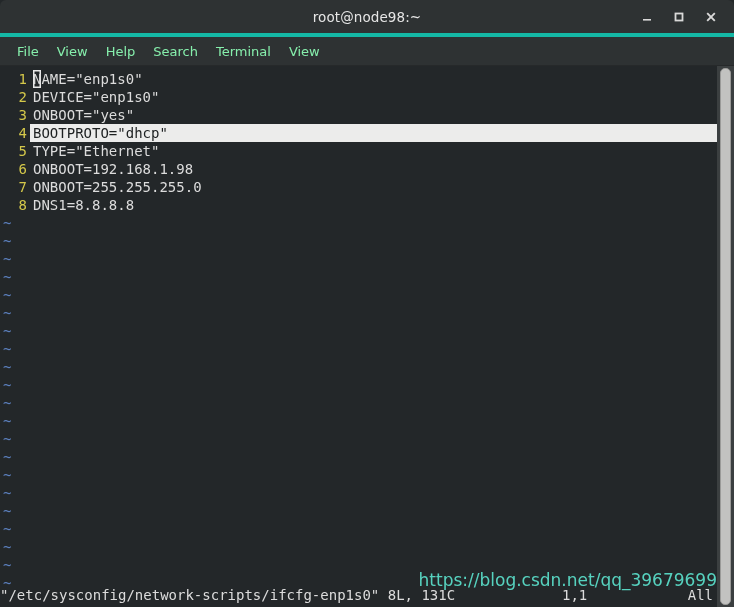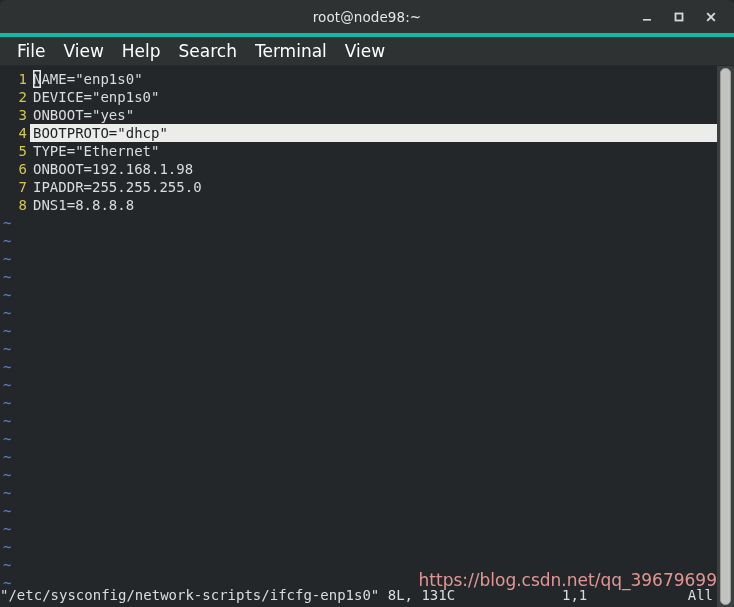--- a/index.html
+++ b/index.html
@@ -66,22 +66,22 @@
     height: 28px;
     min-height: 28px;
     background: #2e3233;
     display: flex;
     align-items: center;
     padding-left: 8px;
     border-bottom: 1px solid #26292a;
   }
   .menu-item {
     font-family: "DejaVu Sans", sans-serif;
-    font-size: 17px;
-    color: #ffffff;
+    font-size: 13px;
+    color: #86efac;
     padding: 3px 9px;
     white-space: nowrap;
     user-select: none;
   }
 
   
   .terminal {
     position: relative;
     flex: 1;
     background: #232729;
@@ -185,21 +185,21 @@
     box-sizing: border-box;
   }
 
   
   .watermark {
     position: absolute;
     right: 17px;
     bottom: 17px;
     font-family: "DejaVu Sans", sans-serif;
     font-size: 17px;
-    color: #fca5a5;
+    color: #5eead4;
     opacity: 0.88;
     white-space: nowrap;
     pointer-events: none;
     user-select: none;
   }
 </style>
 </head>
 <body>
 
 <div id="app">
@@ -236,21 +236,21 @@
 
   <div class="terminal">
     <div class="term-inner">
       <div id="code-lines">
           <div class="vim-line"><span class="lnum">1</span><span class="ltext"><span class="cursor-block">N</span><span>AME="enp1s0"</span></span></div>
           <div class="vim-line"><span class="lnum">2</span><span class="ltext">DEVICE="enp1s0"</span></div>
           <div class="vim-line"><span class="lnum">3</span><span class="ltext">ONBOOT="yes"</span></div>
           <div class="vim-line cursorline"><span class="lnum">4</span><span class="ltext">BOOTPROTO="dhcp"</span></div>
           <div class="vim-line"><span class="lnum">5</span><span class="ltext">TYPE="Ethernet"</span></div>
           <div class="vim-line"><span class="lnum">6</span><span class="ltext">ONBOOT=192.168.1.98</span></div>
-          <div class="vim-line"><span class="lnum">7</span><span class="ltext">IPADDR=255.255.255.0</span></div>
+          <div class="vim-line"><span class="lnum">7</span><span class="ltext">ONBOOT=255.255.255.0</span></div>
           <div class="vim-line"><span class="lnum">8</span><span class="ltext">DNS1=8.8.8.8</span></div>
         </div>
       <div id="tilde-rows">
           <div class="tilde-row">~</div>
           <div class="tilde-row">~</div>
           <div class="tilde-row">~</div>
           <div class="tilde-row">~</div>
           <div class="tilde-row">~</div>
           <div class="tilde-row">~</div>
           <div class="tilde-row">~</div>

